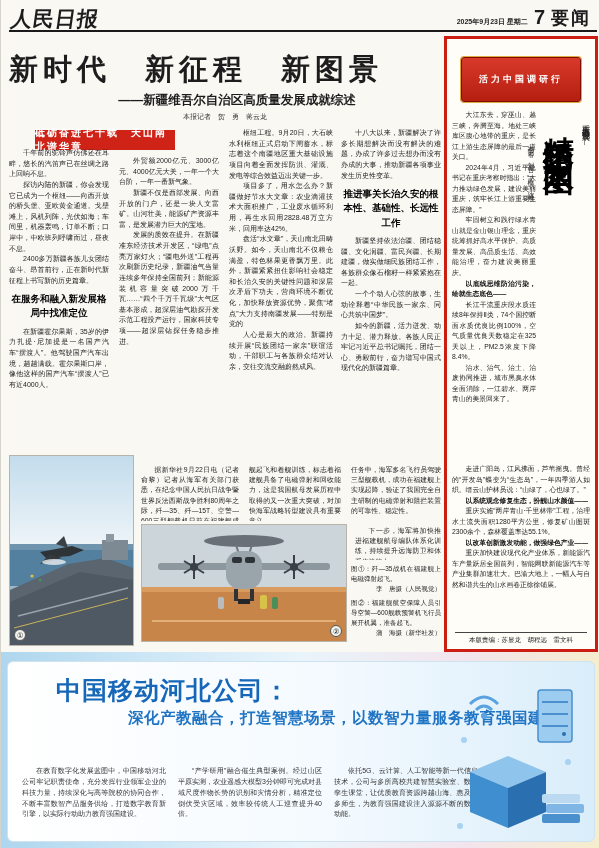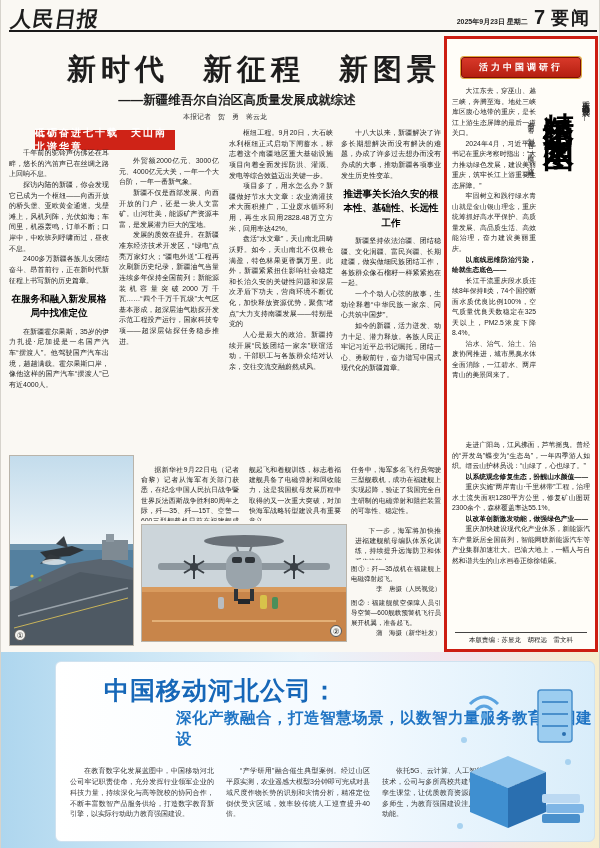--- a/index.html
+++ b/index.html
@@ -11,21 +11,21 @@
   .mast-logo { position:absolute; left:10px; top:5px; font-family:"Liberation Serif", serif;
                font-weight:bold; font-size:21px; transform:skewX(-8deg); letter-spacing:1px; }
   .mast-right { position:absolute; right:8px; top:6px; display:flex; align-items:baseline; gap:6px; }
   .mast-date { font-size:7px; font-weight:bold; }
   .mast-pagenum { font-size:20px; font-weight:bold; }
   .mast-section { font-size:18px; font-weight:bold; letter-spacing:2px;text-align:right; }
   .mast-rule { position:absolute; left:8px; right:2px; top:30px; border-top:2px solid #1a1a1a; }
 
   
   .xj { position:absolute; left:8px; top:34px; width:432px; height:398px; }
-  .xj-title { position:absolute; top:16px; left:0; width:100%; text-align:right;
+  .xj-title { position:absolute; top:16px; left:0; width:100%; text-align:left;
               font-size:29px; font-weight:800; letter-spacing:5px; }
   .xj-sub { position:absolute; top:58px; left:12px; width:100%; text-align:center;
             font-size:12.5px; font-weight:bold; }
   .xj-byline { position:absolute; top:78px; left:0; width:100%; text-align:center; font-size:7px; color:#333; }
   .xj-cols { position:absolute; top:94px; left:0; width:432px; height:304px; }
   .banner { position:absolute; left:26px; top:2px; width:140px; height:20px; background:#cf2317;
             color:#fff; font-size:10px; font-weight:bold; letter-spacing:2px;
             display:flex; align-items:center; justify-content:center; }
   .xcol { position:absolute; overflow:hidden; }
   .xc1 { left:0;   width:100px; top:20px; height:276px; }
@@ -50,21 +50,21 @@
   .nv-colr { position:absolute; left:346px; top:94px; width:86px; height:34px; overflow:hidden; }
   .nv-caps { position:absolute; left:342px; top:132px; width:90px; }
   .cap { font-size:6.5px; line-height:1.55; text-align:justify; }
   .cap-credit { font-size:6.5px; text-align:right; margin:1px 0 4px; }
   .pbadge { position:absolute; width:12px; height:12px; border-radius:50%; background:#f2f2ee;
             border:1px solid #555; font-size:7.5px; line-height:11px; text-align:center; color:#222; }
 
   
   .cq { position:absolute; left:443px; top:36px; width:154px; height:616px;
         border:3px solid #cc1d12; background:#fffdf8; padding:4px 5px; }
-  .cq-badge { margin:14px auto 4px; width:120px; padding:3px 0; text-align:center;
+  .cq-badge { margin:14px auto 4px; width:120px; padding:15px 0; text-align:center;
               background:linear-gradient(#d8392a,#b51f10); color:#fff; font-size:9px; font-weight:bold;
               letter-spacing:3px; border:1px solid #7e0d04; border-radius:3px;
               box-shadow:0 0 0 1px #dfa93d; }
   .cq-top { position:relative; height:350px; margin-top:6px; }
   .cq-textL { position:absolute; left:0; top:2px; width:84px; }
   .cq-p { font-size:6.8px; line-height:1.55; text-align:justify; text-indent:2em; color:#222; }
   .cq-sub { font-size:6.8px; line-height:1.55; font-weight:bold; text-align:justify; text-indent:2em; color:#111; }
   .cq-vert { position:absolute; right:0; top:0; height:100%; writing-mode:vertical-rl; }
   .cq-kicker { font-size:8px; letter-spacing:1px; padding-top:10px; color:#222; }
   .cq-vtitle { font-family:"Liberation Serif", serif; font-size:31px; font-weight:900;
@@ -72,21 +72,21 @@
   .cq-vbyline { font-size:6.5px; letter-spacing:2px; padding-top:32px; color:#333; }
   .cq-full { margin-top:6px; }
   .cq-editor { position:absolute; left:8px; right:8px; bottom:4px; border-top:1px solid #444;
                text-align:center; font-size:6.5px; padding-top:3px; color:#222; }
 
   
   .ad { position:absolute; left:0; top:652px; width:600px; height:196px;
         background:linear-gradient(90deg,#aed6ee 0%,#cde7f6 25%,#e9f4fb 50%,#f3e4ec 78%,#f6edcd 100%); }
   .ad-card { position:absolute; left:6px; top:9px; right:6px; bottom:6px; border-radius:6px;
              background:linear-gradient(90deg,#ffffff 0%,#f4faff 55%,#d9edfa 100%);
-             border:1px solid #cfe2f0; overflow:hidden;margin-left:48px; }
+             border:1px solid #cfe2f0; overflow:hidden; }
   .ad-h1 { margin:12px 0 1px 48px; color:#1667b8; font-size:25px; font-weight:800; letter-spacing:1px; }
   .ad-h2 { margin:1px 0 8px 120px; color:#1f74c4; font-size:15.5px; font-weight:bold; letter-spacing:0.5px; }
   .ad-cols { position:absolute; left:14px; top:104px; width:456px; display:flex; gap:12px; }
   .ad-col { width:144px; }
   .ad-p { font-size:7px; line-height:1.55; text-align:justify; text-indent:2em; color:#333; }
   .ad-illus { position:absolute; right:8px; top:14px; width:136px; height:162px; }
 </style>
 </head>
 <body>
 

